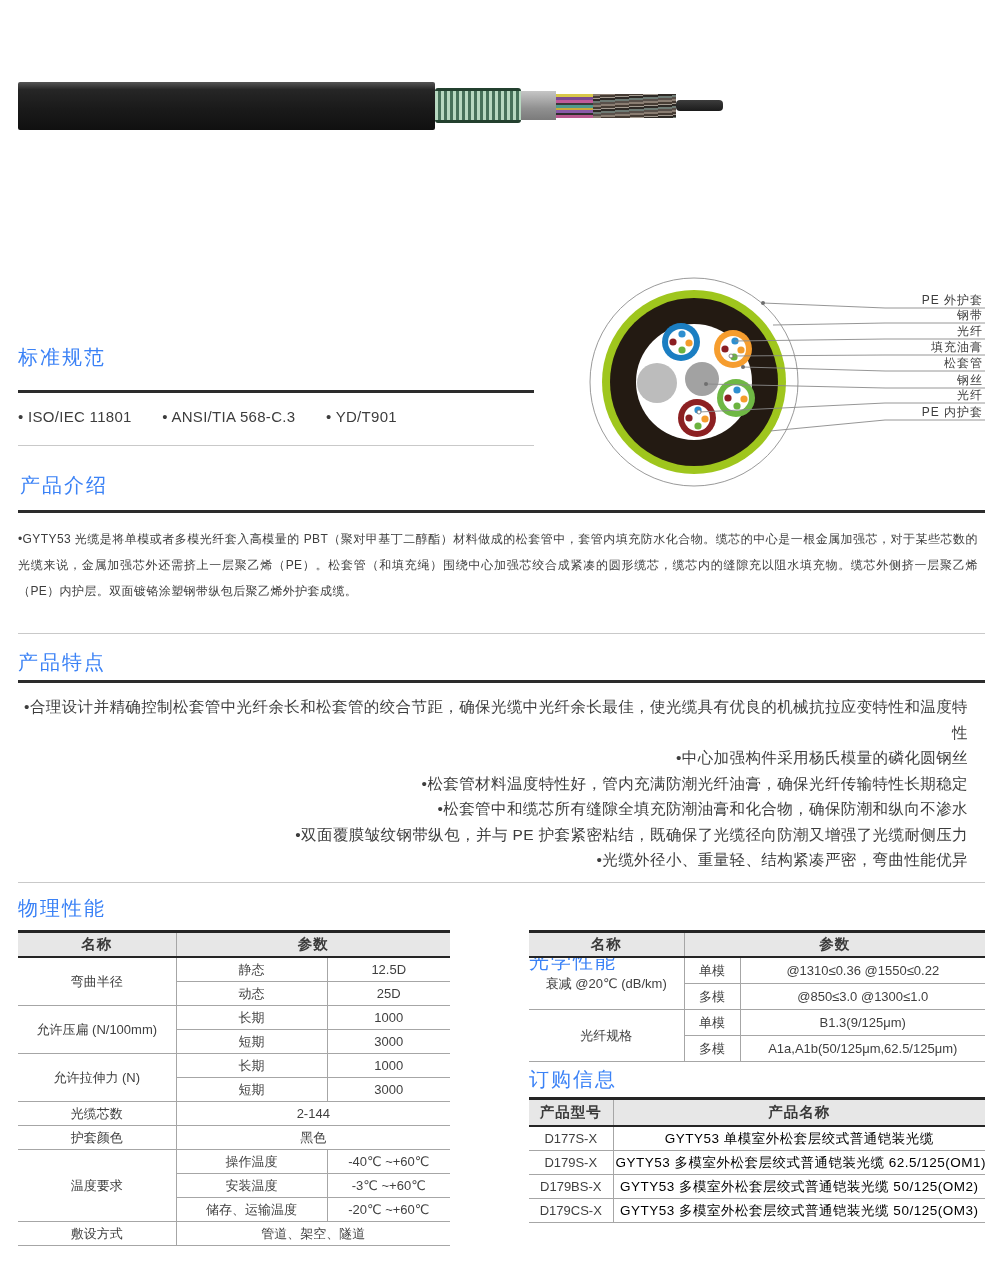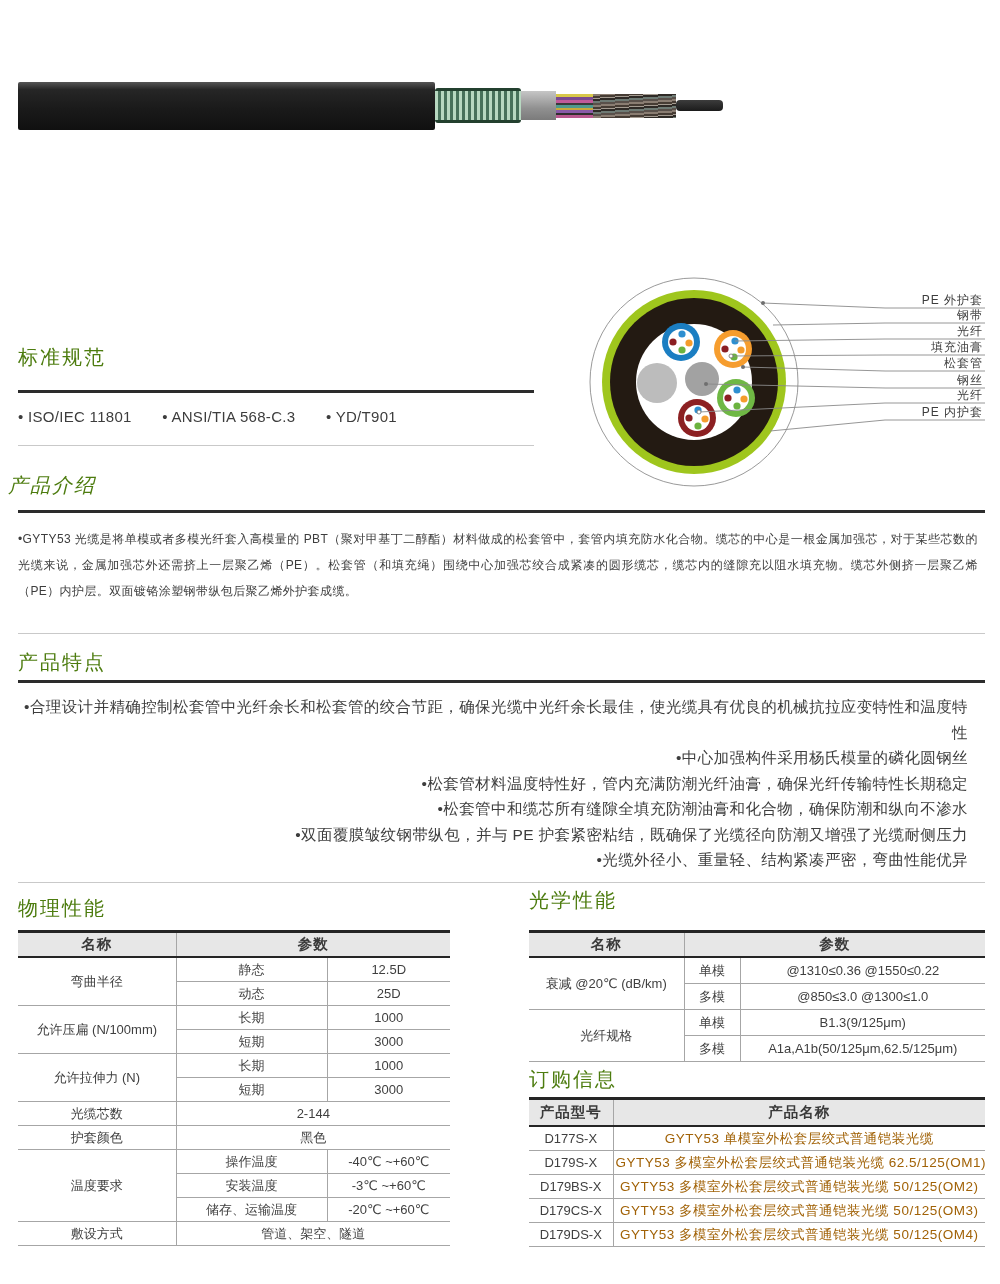--- a/index.html
+++ b/index.html
@@ -19,21 +19,21 @@
   .cable-ferrule { left:521px; top:91px; width:35px; height:29px;
     background:linear-gradient(180deg,#c6c6c6,#909090 60%,#7b7b7b); }
   .cable-fibers { left:556px; top:94px; width:37px; height:24px;
     background:repeating-linear-gradient(180deg,#d8c84a 0 3px,#7a4a92 3px 6px,#c05a9a 6px 9px,#3a3a3a 9px 11px,#4f9a8e 11px 14px,#caa83a 14px 16px,#8a5ba8 16px 19px,#2f2f2f 19px 21px,#b8588e 21px 24px); }
   .cable-strands { left:593px; top:94px; width:83px; height:24px;
     background:repeating-linear-gradient(176deg,#8a7d72 0 2px,#463c34 2px 4px,#a39a90 4px 5px,#2e2a26 5px 7px,#6e7a74 7px 9px,#59504a 9px 11px); }
   .cable-rod { left:676px; top:100px; width:47px; height:11px;
     background:linear-gradient(180deg,#3c3c3c,#1b1b1b); border-radius:4px; }
 
   
-  .sec-title { font-size:20px; letter-spacing:2px; color:#4d7c0f; font-weight:400; white-space:nowrap; }
+  .sec-title { font-size:20px; letter-spacing:2px; color:#3b82f6; font-weight:400; white-space:nowrap; }
   .rule-thick { height:3px; background:#2c2c2c; }
   .rule-thin  { height:1px; background:#c9c9c9; }
 
   
   .std-list { font-size:15px; letter-spacing:0.3px; white-space:nowrap; }
   .std-item { margin-right:26px; }
   .std-item::before { content:"• "; }
 
   
   .intro-body { font-size:12px; line-height:26px; letter-spacing:0.4px; text-align:justify; }
@@ -44,21 +44,21 @@
 
   
   table.spec { border-collapse:collapse; table-layout:fixed; border-bottom:1px solid #a6a6a6; }
   table.spec th { background:#e7e7e7; border-top:3px solid #252525; border-bottom:2px solid #252525;
     font-weight:700; font-size:14.5px; height:23px; color:#3a3a3a; text-align:center; padding:0; letter-spacing:1px; }
   table.spec td { border-top:1px solid #a6a6a6; font-size:13px; height:23px; text-align:center;
     padding:0 2px; color:#3f3f3f; overflow:hidden; white-space:nowrap; }
   table.spec .vd { border-left:1px solid #a6a6a6; }
   table.optical td { height:25px; }
   table.ordering th { height:25px; }
-  table.ordering td.pname { font-size:13.5px; letter-spacing:0.5px; color:#a16207; }
+  table.ordering td.pname { font-size:13.5px; letter-spacing:0.5px; color:#000000; }
 
   
   .diagram-label { font-size:12px; fill:#3d3d3d; letter-spacing:1px; }
   .leader { fill:none; stroke:#8a8a8a; stroke-width:0.9; }
 </style>
 </head>
 <body>
 
 <div class="page">
 
@@ -147,21 +147,21 @@
 
   <div class="abs sec-title" style="left:18px; top:344px;">标准规范</div>
   <div class="abs rule-thick" style="left:18px; top:390px; width:516px;"></div>
   <div class="abs std-list" style="left:18px; top:408px;">
     <span class="std-item">ISO/IEC 11801</span>
     <span class="std-item">ANSI/TIA 568-C.3</span>
     <span class="std-item">YD/T901</span>
   </div>
   <div class="abs rule-thin" style="left:18px; top:445px; width:516px;"></div>
 
-  <div class="abs sec-title" style="left:8px; top:472px;font-style:italic;">产品介绍</div>
+  <div class="abs sec-title" style="left:20px; top:472px;">产品介绍</div>
   <div class="abs rule-thick" style="left:18px; top:510px; width:967px;"></div>
   <div class="abs intro-body" style="left:18px; top:526px; width:960px;">GYTY53 光缆是将单模或者多模光纤套入高模量的 PBT（聚对甲基丁二醇酯）材料做成的松套管中，套管内填充防水化合物。缆芯的中心是一根金属加强芯，对于某些芯数的光缆来说，金属加强芯外还需挤上一层聚乙烯（PE）。松套管（和填充绳）围绕中心加强芯绞合成紧凑的圆形缆芯，缆芯内的缝隙充以阻水填充物。缆芯外侧挤一层聚乙烯（PE）内护层。双面镀铬涂塑钢带纵包后聚乙烯外护套成缆。</div>
   <div class="abs rule-thin" style="left:18px; top:633px; width:967px;"></div>
 
   <div class="abs sec-title" style="left:18px; top:649px;">产品特点</div>
   <div class="abs rule-thick" style="left:18px; top:680px; width:967px;"></div>
   <div class="abs feat-list" style="left:18px; top:694px; width:950px;">
     <div class="feat">合理设计并精确控制松套管中光纤余长和松套管的绞合节距，确保光缆中光纤余长最佳，使光缆具有优良的机械抗拉应变特性和温度特性</div>
     <div class="feat">中心加强构件采用杨氏模量的磷化圆钢丝</div>
     <div class="feat">松套管材料温度特性好，管内充满防潮光纤油膏，确保光纤传输特性长期稳定</div>
@@ -231,21 +231,21 @@
       <td class="vd">储存、运输温度</td>
       <td class="vd">-20℃ ~+60℃</td>
     </tr>
     <tr>
       <td>敷设方式</td>
       <td class="vd" colspan="2">管道、架空、隧道</td>
     </tr>
   </tbody>
     </table>
 
-  <div class="abs sec-title" style="left:529px; top:887px;text-align:center;">光学性能</div>
+  <div class="abs sec-title" style="left:529px; top:948px;text-align:center;">光学性能</div>
   <table class="abs spec optical" style="left:529px; top:930px; width:456px;">
     <colgroup>
         <col style="width:155px">
         <col style="width:56px">
         <col style="width:245px">
       </colgroup>
     <tbody>
         <tr>
       <th>名称</th>
       <th class="vd" colspan="2">参数</th>
@@ -291,20 +291,16 @@
       <td class="vd pname">GYTY53 多模室外松套层绞式普通铠装光缆 62.5/125(OM1)</td>
     </tr>
     <tr>
       <td>D179BS-X</td>
       <td class="vd pname">GYTY53 多模室外松套层绞式普通铠装光缆 50/125(OM2)</td>
     </tr>
     <tr>
       <td>D179CS-X</td>
       <td class="vd pname">GYTY53 多模室外松套层绞式普通铠装光缆 50/125(OM3)</td>
     </tr>
-    <tr>
-      <td>D179DS-X</td>
-      <td class="vd pname">GYTY53 多模室外松套层绞式普通铠装光缆 50/125(OM4)</td>
-    </tr>
   </tbody>
     </table>
 
 </div>
 
 </body></html>

